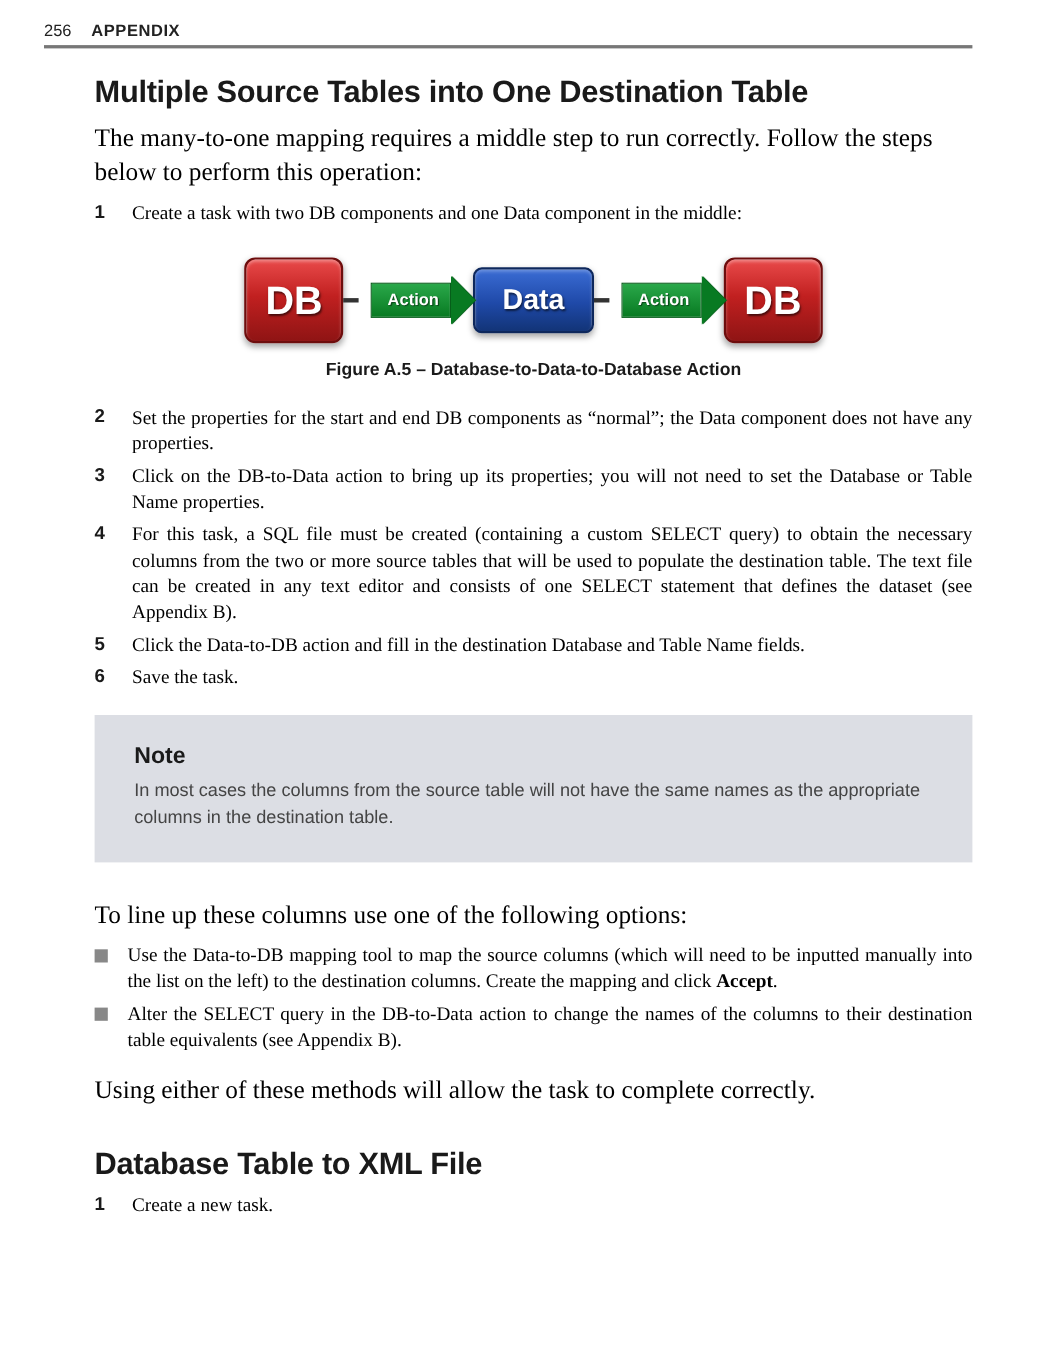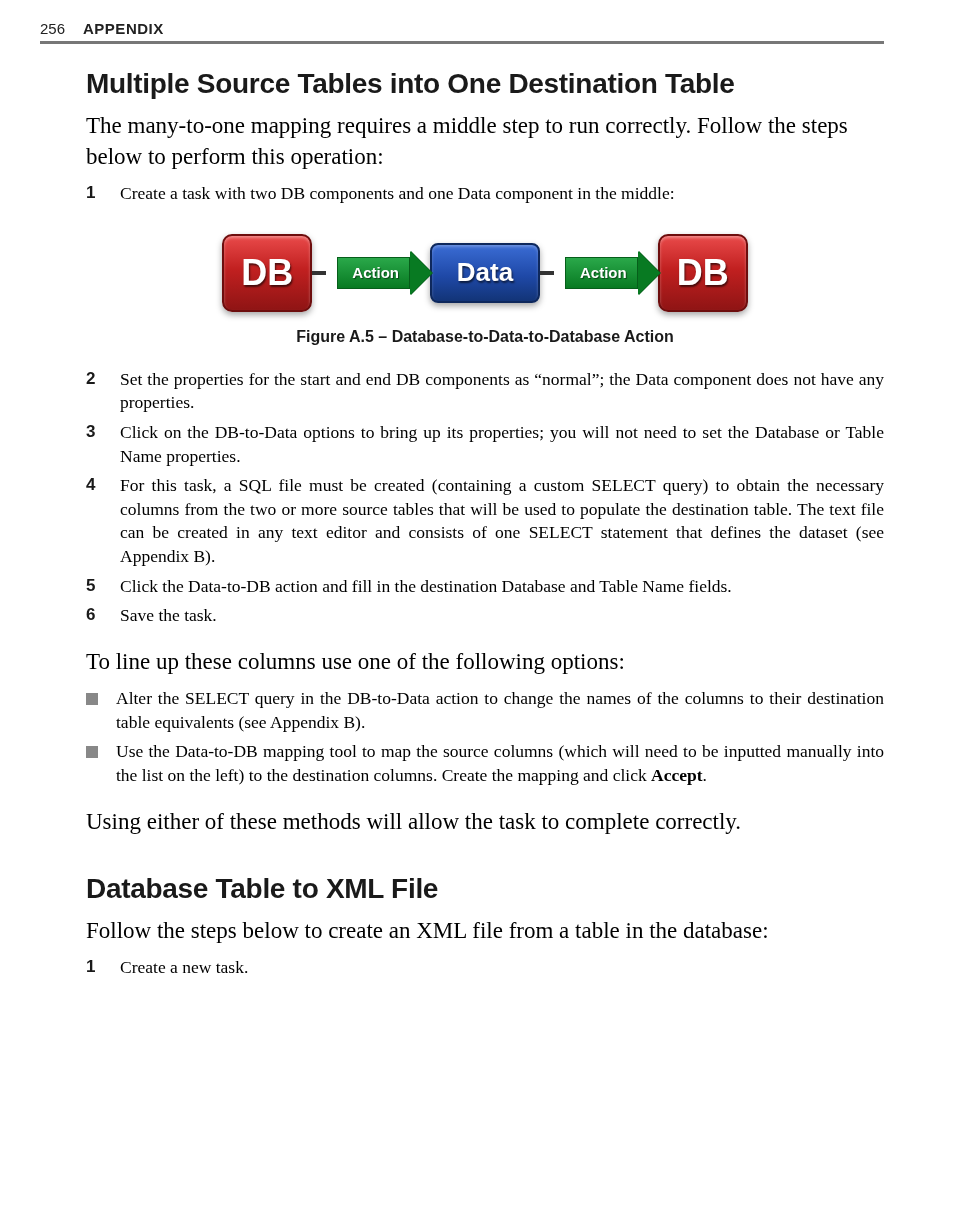--- a/index.html
+++ b/index.html
@@ -203,57 +203,60 @@
     <div class="figure-caption">Figure A.5 – Database-to-Data-to-Database Action</div>
   </div>
 
   <ol class="num-list">
     <li>
       <span class="num">2</span>
       <span class="text">Set the properties for the start and end DB components as “normal”; the Data component does not have any properties.</span>
     </li>
     <li>
       <span class="num">3</span>
-      <span class="text">Click on the DB-to-Data options to bring up its properties; you will not need to set the Database or Table Name properties.</span>
+      <span class="text">Click on the DB-to-Data action to bring up its properties; you will not need to set the Database or Table Name properties.</span>
     </li>
     <li>
       <span class="num">4</span>
       <span class="text">For this task, a SQL file must be created (containing a custom SELECT query) to obtain the necessary columns from the two or more source tables that will be used to populate the destination table. The text file can be created in any text editor and consists of one SELECT statement that defines the dataset (see Appendix B).</span>
     </li>
     <li>
       <span class="num">5</span>
       <span class="text">Click the Data-to-DB action and fill in the destination Database and Table Name fields.</span>
     </li>
     <li>
       <span class="num">6</span>
       <span class="text">Save the task.</span>
     </li>
   </ol>
 
+  <div class="note-box">
+    <div class="note-title">Note</div>
+    <div class="note-body">In most cases the columns from the source table will not have the same names as the appropriate columns in the destination table.</div>
+  </div>
 
   <p class="intro">To line up these columns use one of the following options:</p>
 
   <ul class="sq-list">
-    <li>
-      <span class="sq"></span>
-      <span class="text">Alter the SELECT query in the DB-to-Data action to change the names of the columns to their destination table equivalents (see Appendix B).</span>
-    </li>
     <li>
       <span class="sq"></span>
       <span class="text">
         <span>Use the Data-to-DB mapping tool to map the source columns (which will need to be inputted manually into the list on the left) to the destination columns. Create the mapping and click </span><span class="bold">Accept</span><span>.</span>
       </span>
     </li>
+    <li>
+      <span class="sq"></span>
+      <span class="text">Alter the SELECT query in the DB-to-Data action to change the names of the columns to their destination table equivalents (see Appendix B).</span>
+    </li>
   </ul>
 
   <p class="intro">Using either of these methods will allow the task to complete correctly.</p>
 
   <div class="sec2">
     <h2>Database Table to XML File</h2>
-    <p class="intro">Follow the steps below to create an XML file from a table in the database:</p>
     <ol class="num-list">
       <li>
         <span class="num">1</span>
         <span class="text">Create a new task.</span>
       </li>
     </ol>
   </div>
 
 </div>
 

